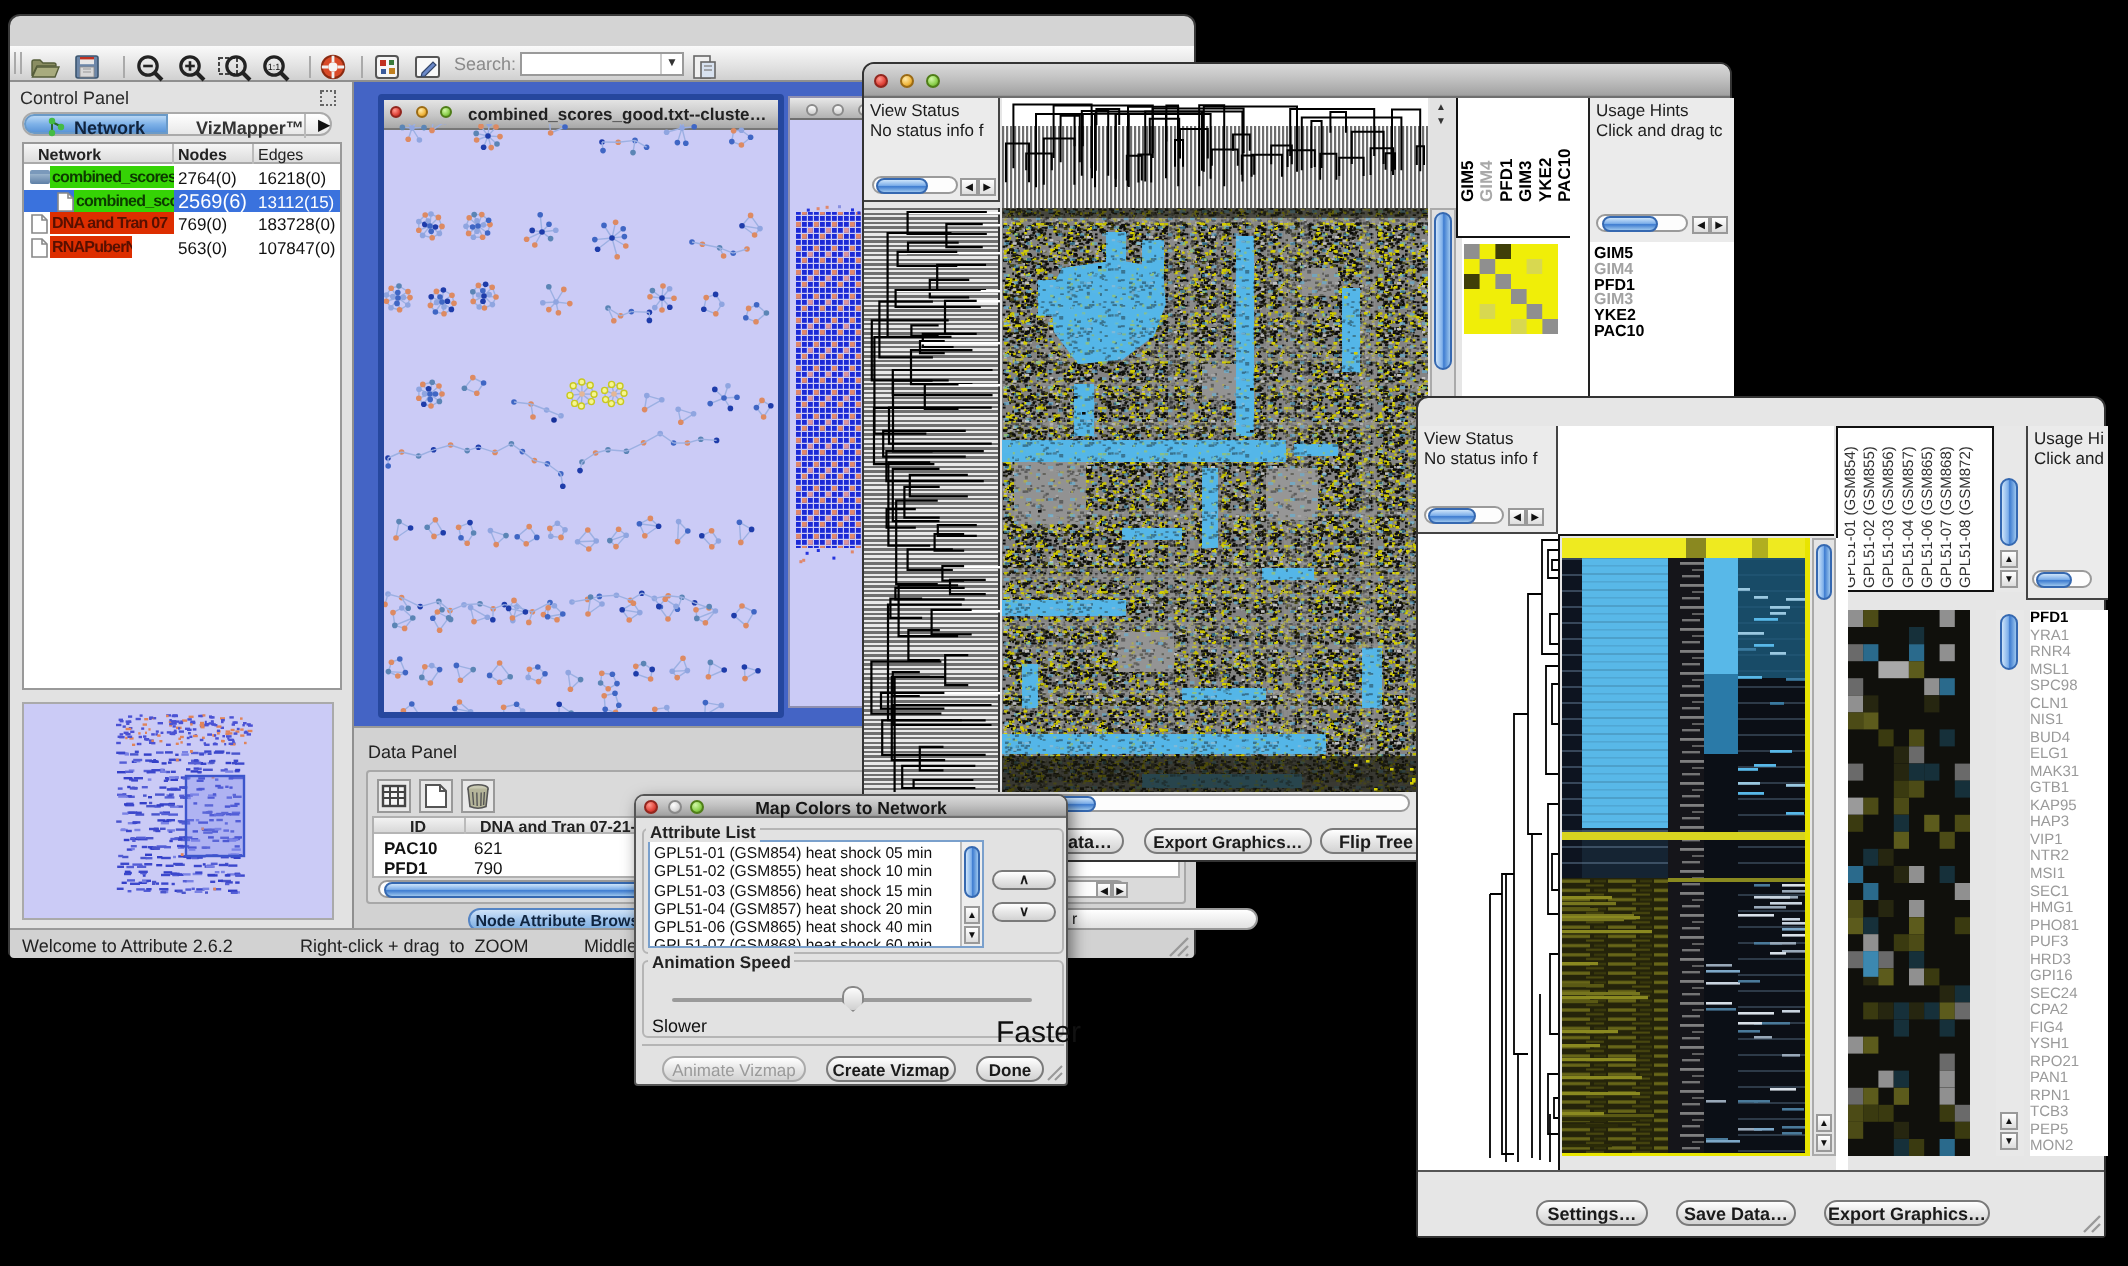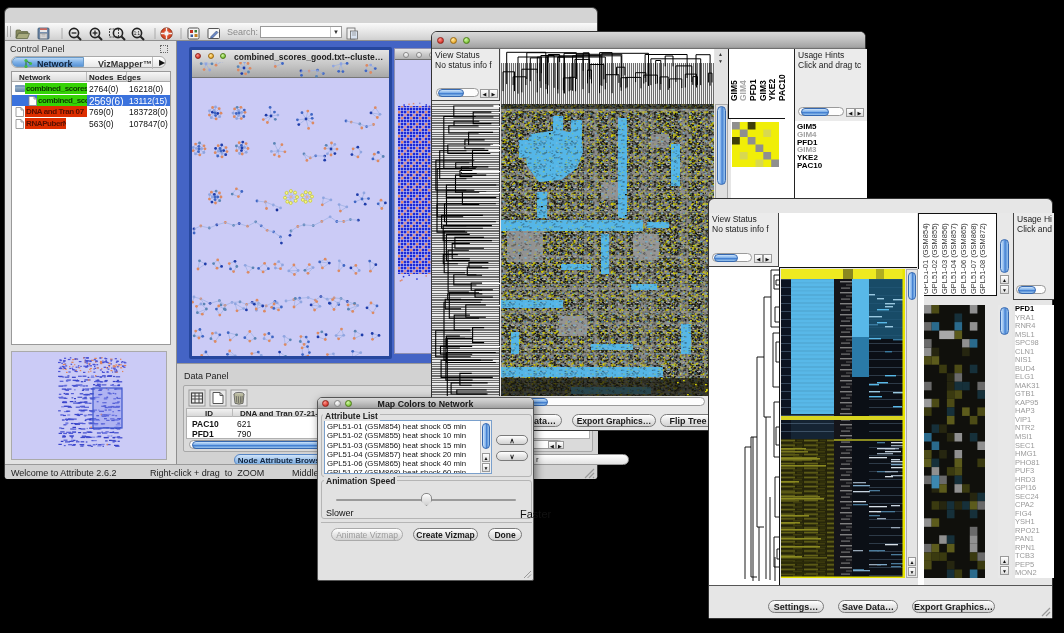--- a/index.html
+++ b/index.html
@@ -116,21 +116,21 @@
      <span class="abs" style="left:25px;top:2px;font-size:9px;font-weight:bold;color:#10233c;">Network</span>
      <span class="abs" style="left:86px;top:2px;font-size:9px;font-weight:bold;color:#333;">VizMapper™</span>
      <div class="abs" style="left:140px;top:0;width:1px;height:12px;background:#bbb;"></div>
      <span class="abs" style="left:147px;top:1px;font-size:8px;color:#111;">▶</span>
    </div>
 
    <div class="abs" style="left:6px;top:30px;width:160px;height:274px;background:#fff;border:1px solid #999;">
      <div class="abs" style="left:0;top:0;width:100%;height:10px;background:linear-gradient(#f6f6f6,#dcdcdc);border-bottom:1px solid #aaa;">
         <span class="abs" style="left:7px;top:1px;font-size:8px;font-weight:bold;color:#222;">Network</span>
         <span class="abs" style="left:77px;top:1px;font-size:8px;font-weight:bold;color:#222;">Nodes</span>
-        <span class="abs" style="left:105px;top:1px;font-size:8px;font-weight:bold;color:#222;">Edges</span>
+        <span class="abs" style="left:117px;top:1px;font-size:8px;font-weight:normal;color:#222;">Edges</span>
         <div class="abs" style="left:74px;top:0;width:1px;height:10px;background:#bbb;"></div>
         <div class="abs" style="left:114px;top:0;width:1px;height:10px;background:#bbb;"></div>
      </div>
 
      <div class="abs" style="left:0;top:11px;width:100%;height:11.5px;">
         <span class="abs" style="left:3px;top:2px;width:10px;height:7px;background:linear-gradient(#9ab4cc,#5e7fa6);border-radius:1px;border-top:2px solid #7a99bb;"></span>
         <span class="abs" style="left:13px;top:0px;width:62px;overflow:hidden;white-space:nowrap;background:#35d305;color:#0c3a00;font-size:8px;font-weight:bold;letter-spacing:-0.4px;padding:0 1px;line-height:11px;">combined_scores_</span>
         <span class="abs" style="left:77px;top:1px;font-size:8.5px;color:#111;">2764(0)</span>
         <span class="abs" style="left:117px;top:1px;font-size:8.5px;color:#111;">16218(0)</span>
      </div>
@@ -780,21 +780,21 @@
           <rect x="60.8" y="217.3" width="1.5" height="1.5" fill="#8890e0"></rect>
           <rect x="62.1" y="45.8" width="1.5" height="1.5" fill="#2433dd"></rect>
           <rect x="17.8" y="42.9" width="1.5" height="1.5" fill="#e0876a"></rect>
           <rect x="21.2" y="218.3" width="1.5" height="1.5" fill="#2433dd"></rect>
           <rect x="49.0" y="44.1" width="1.5" height="1.5" fill="#e0876a"></rect>
           <rect x="63.2" y="221.0" width="1.5" height="1.5" fill="#e0876a"></rect>
         </svg>
    </div>
 
    <div class="abs" style="left:12px;top:6px;width:203px;height:312px;background:#cbcbf6;border:3px solid #26479e;border-radius:2px;">
-      <div class="tb abs" style="left:0;top:0;width:100%;height:28px;background:linear-gradient(#e4e4e4,#c6c6c6 55%,#a8a8a8);border-bottom:1px solid #777;">
+      <div class="tb abs" style="left:0;top:0;width:100%;height:15px;background:linear-gradient(#e4e4e4,#c6c6c6 55%,#a8a8a8);border-bottom:1px solid #777;">
         <span class="light red" style="left:3px;top:3px;width:6px;height:6px;"></span>
         <span class="light yel" style="left:16px;top:3px;width:6px;height:6px;"></span>
         <span class="light grn" style="left:28px;top:3px;width:6px;height:6px;"></span>
         <span class="abs" style="left:42px;top:1.5px;font-size:8.5px;font-weight:bold;color:#222;white-space:nowrap;">combined_scores_good.txt--cluste…</span>
       </div>
       <svg class="abs" style="left:0;top:12px;" width="197" height="294" viewBox="0 0 197 294">
           <line x1="14.0" y1="2.0" x2="20.0" y2="1.8" stroke="#9cb0e2" stroke-width=".7"></line>
           <circle cx="20.0" cy="1.8" r="1.4" fill="#5b85b5"></circle>
           <line x1="14.0" y1="2.0" x2="17.7" y2="8.0" stroke="#9cb0e2" stroke-width=".7"></line>
           <circle cx="17.7" cy="8.0" r="1.4" fill="#8fa5e0"></circle>
@@ -2737,21 +2737,21 @@
     </div>
     <div class="abs" style="left:0;top:386px;width:343px;height:33px;background:#e6e6e6;border-top:1px solid #555;">
       <div class="btn" style="left:59px;top:14px;width:56px;height:13px;font-size:9px;line-height:12px;">Settings…</div>
       <div class="btn" style="left:129px;top:14px;width:60px;height:13px;font-size:9px;line-height:12px;">Save Data…</div>
       <div class="btn" style="left:203px;top:14px;width:83px;height:13px;font-size:9px;line-height:12px;">Export Graphics…</div>
       <svg class="abs" style="right:1px;bottom:1px;" width="10" height="10">
         <path d="M9 1 L1 9 M9 5 L5 9" stroke="#999" stroke-width="1.2"></path>
       </svg>
     </div>
   </div>
-<div class="abs" style="left:317px;top:397px;width:217px;height:184px;background:#e2e2e2;border:1px solid #555;border-radius:5px 5px 2px 2px;box-shadow:2px 3px 8px rgba(0,0,0,.5);text-decoration:underline;">
+<div class="abs" style="left:317px;top:397px;width:217px;height:146px;background:#e2e2e2;border:1px solid #555;border-radius:5px 5px 2px 2px;box-shadow:2px 3px 8px rgba(0,0,0,.5);text-decoration:underline;">
     <div class="tb abs" style="left:0;top:0;width:100%;height:11px;border-radius:4px 4px 0 0;">
       <span class="light red" style="left:4px;top:2px;width:7px;height:7px;"></span>
       <span class="light wht" style="left:15.5px;top:2px;width:7px;height:7px;"></span>
       <span class="light grn" style="left:26.5px;top:2px;width:7px;height:7px;"></span>
       <div class="ttxt" style="top:1px;font-size:8.8px;">Map Colors to Network</div>
     </div>
     <span class="abs" style="left:5px;top:13px;font-size:8.5px;font-weight:bold;color:#222;background:#e2e2e2;z-index:2;padding:0 2px;">Attribute List</span>
     <div class="abs" style="left:3px;top:16px;width:211px;height:63px;border:1px solid #b5b5b5;border-radius:3px;"></div>
     <div class="abs" style="left:6px;top:22px;width:168px;height:54px;background:#fff;border:1px solid #7aa0cc;overflow:hidden;">
       <div style="font-size:7.8px;line-height:9.3px;color:#111;padding:1px 0 0 2px;white-space:nowrap;">GPL51-01 (GSM854) heat shock 05 min<br>GPL51-02 (GSM855) heat shock 10 min<br>GPL51-03 (GSM856) heat shock 15 min<br>GPL51-04 (GSM857) heat shock 20 min<br>GPL51-06 (GSM865) heat shock 40 min<br>GPL51-07 (GSM868) heat shock 60 min</div>
@@ -2761,20 +2761,20 @@
         <div class="arrbox" style="left:1px;top:42px;width:8px;height:9px;line-height:9px;">▼</div>
       </div>
     </div>
     <div class="btn" style="left:178px;top:37px;width:32px;height:10px;font-size:7px;line-height:9px;">∧</div>
     <div class="btn" style="left:178px;top:53px;width:32px;height:10px;font-size:7px;line-height:9px;">∨</div>
     <span class="abs" style="left:6px;top:78px;font-size:8.5px;font-weight:bold;color:#222;background:#e2e2e2;z-index:2;padding:0 2px;">Animation Speed</span>
     <div class="abs" style="left:3px;top:82px;width:211px;height:39px;border:1px solid #b5b5b5;border-radius:3px;"></div>
     <div class="abs" style="left:18px;top:101px;width:180px;height:2px;background:#9a9a9a;border-radius:1px;"></div>
     <div class="abs" style="left:103px;top:95px;width:11px;height:13px;background:linear-gradient(#fcfcfc,#d0d0d0);border:1px solid #888;border-radius:5px 5px 5px 5px;clip-path:polygon(0 0,100% 0,100% 62%,50% 100%,0 62%);"></div>
     <span class="abs" style="left:8px;top:110px;font-size:9px;color:#111;">Slower</span>
-    <span class="abs" style="left:202px;top:110px;font-size:11px;color:#111;">Faster</span>
+    <span class="abs" style="left:180px;top:110px;font-size:15px;color:#111;">Faster</span>
     <div class="abs" style="left:3px;top:124px;width:211px;height:1px;background:#b5b5b5;"></div>
     <div class="btn" style="left:13px;top:130px;width:72px;height:13px;font-size:8.5px;line-height:12px;color:#9a9a9a;font-weight:normal;border-color:#aaa;">Animate Vizmap</div>
     <div class="btn" style="left:95px;top:130px;width:65px;height:13px;font-size:8.5px;line-height:12px;">Create Vizmap</div>
     <div class="btn" style="left:170px;top:130px;width:34px;height:13px;font-size:8.5px;line-height:12px;">Done</div>
     <svg class="abs" style="right:1px;bottom:1px;" width="9" height="9">
       <path d="M8 1 L1 8 M8 4.5 L4.5 8" stroke="#999" stroke-width="1"></path>
     </svg>
   </div>
 </body></html>

